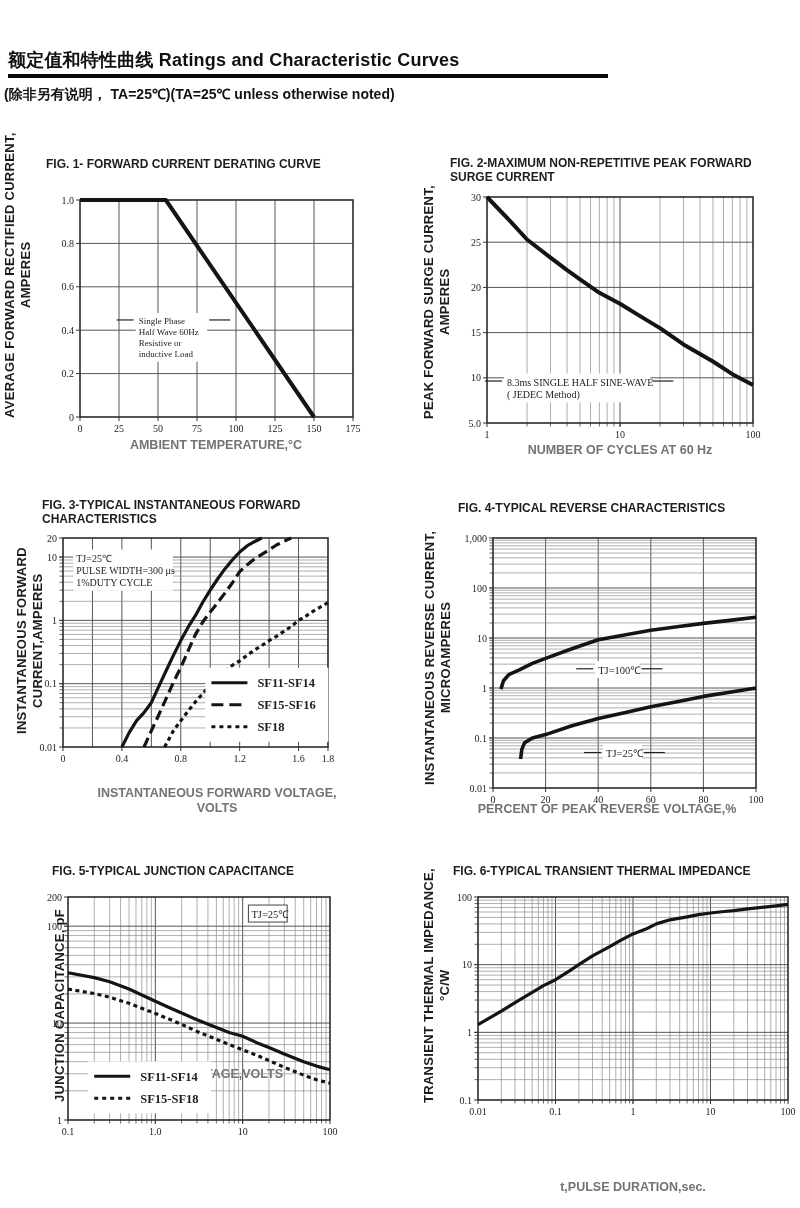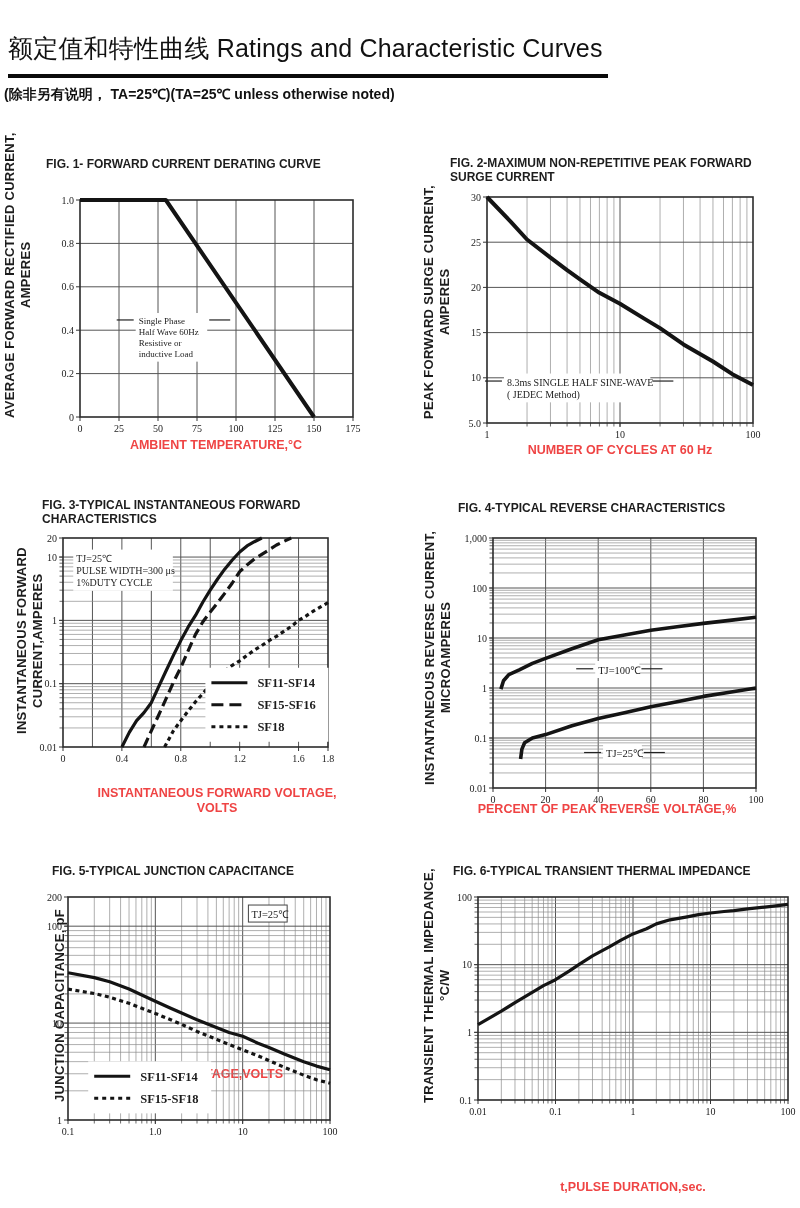--- a/index.html
+++ b/index.html
@@ -1,25 +1,25 @@
 <!DOCTYPE html>
 <html><head>
 <meta charset="utf-8">
 <style>
   html,body{margin:0;padding:0;}
   body{width:800px;height:1208px;position:relative;background:#fff;
        font-family:"Liberation Sans",sans-serif;color:#111;overflow:hidden;}
   .abs{position:absolute;}
-  .hdr-title{left:8px;top:32px;width:640px;font-size:25px;font-weight:normal;
+  .hdr-title{left:8px;top:48px;width:640px;font-size:18px;font-weight:bold;
              letter-spacing:.2px;white-space:nowrap;}
   .hdr-rule{left:8px;top:74px;width:600px;height:4px;background:#0a0a0a;}
   .hdr-sub{left:4px;top:84px;width:520px;font-size:14px;font-weight:bold;}
   .fig-title{font-size:12px;font-weight:bold;text-align:left;color:#1d1d1d;
              white-space:pre-line;line-height:1.2;}
-  .xlabel{font-size:12.5px;font-weight:bold;text-align:center;color:#ef4444;
+  .xlabel{font-size:12.5px;font-weight:bold;text-align:center;color:#737373;
           white-space:pre-line;line-height:1.2;}
   .ylabel{font-size:13px;font-weight:bold;color:#1d1d1d;text-align:center;
           writing-mode:vertical-rl;transform:rotate(180deg);white-space:pre-line;
           line-height:1.25;letter-spacing:.3px;}
   svg text{font-family:"Liberation Serif",serif;fill:#1c1c1c;}
 </style>
 </head>
 <body>
 
 <div class="abs hdr-title">额定值和特性曲线 Ratings and Characteristic Curves</div>

